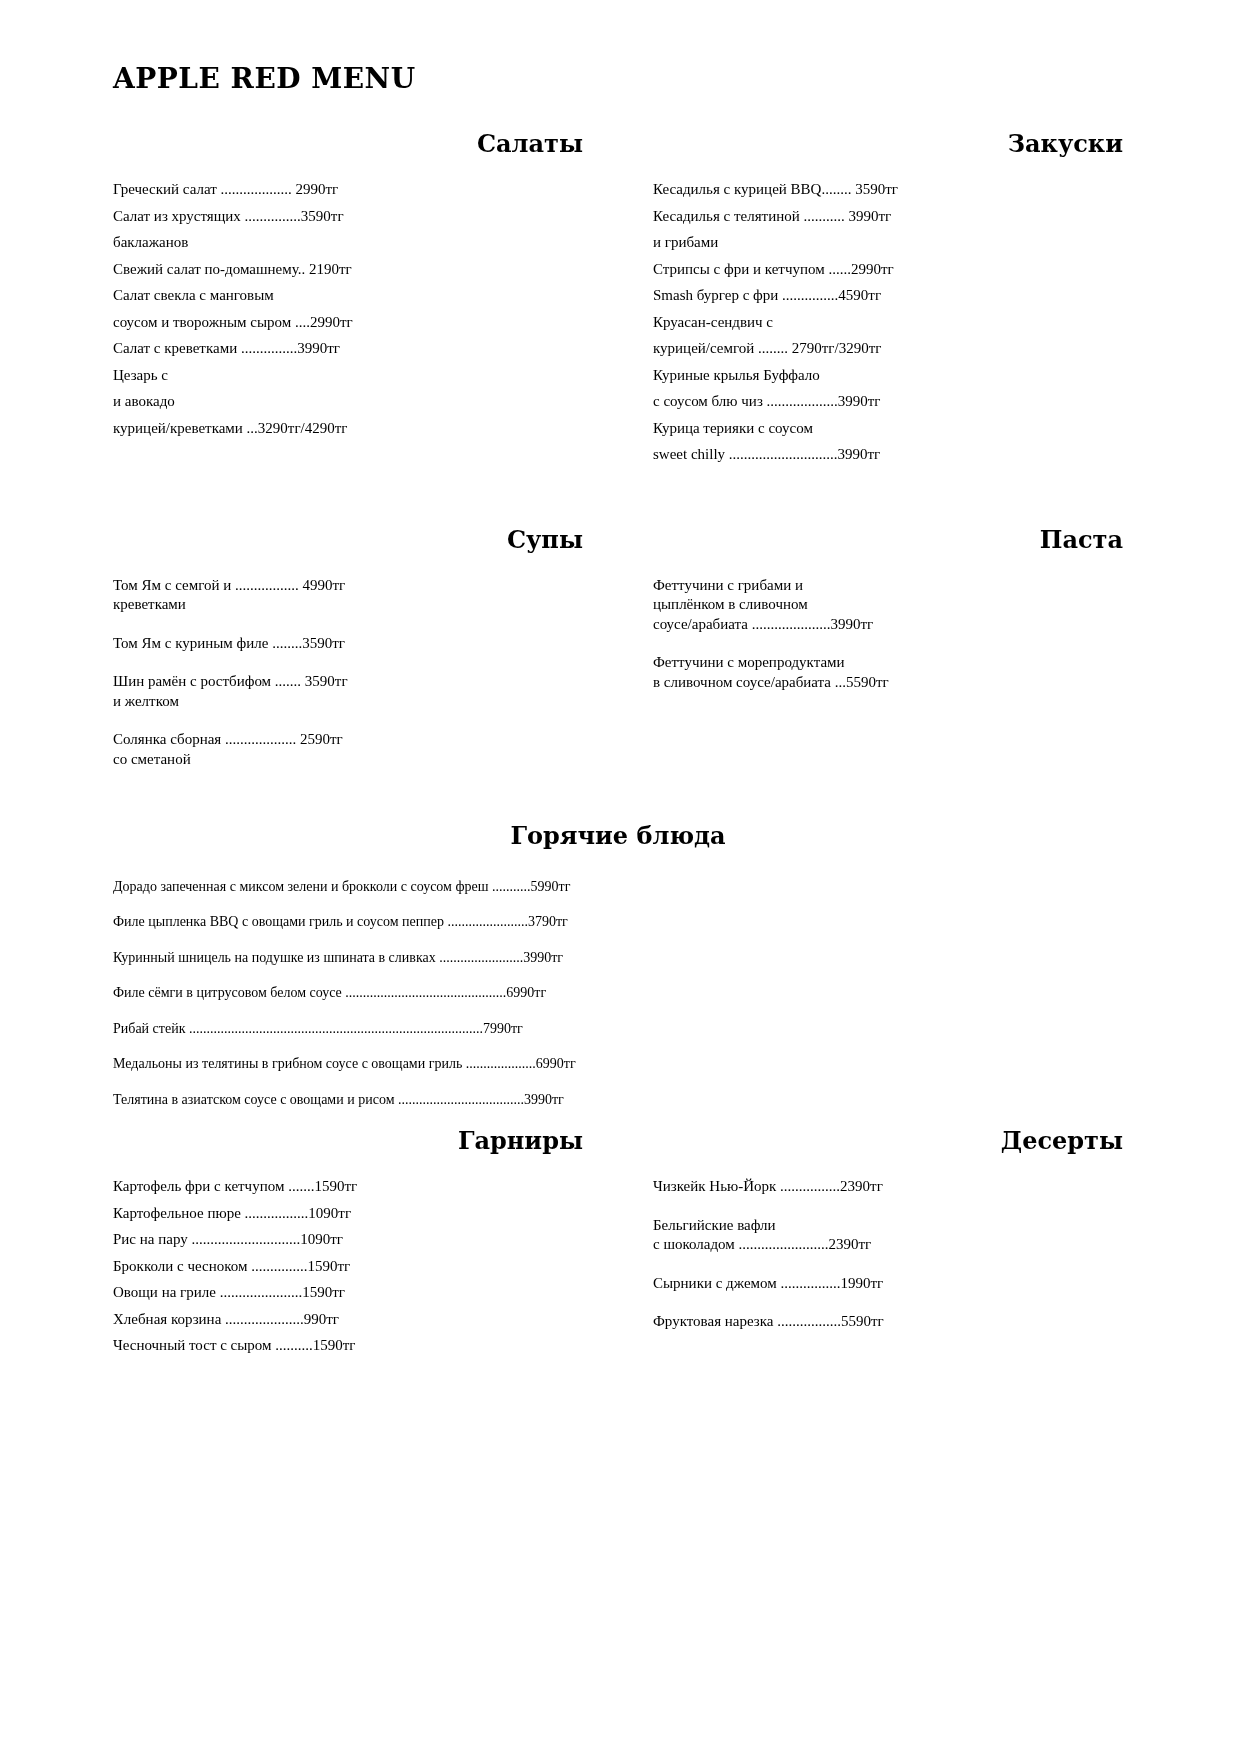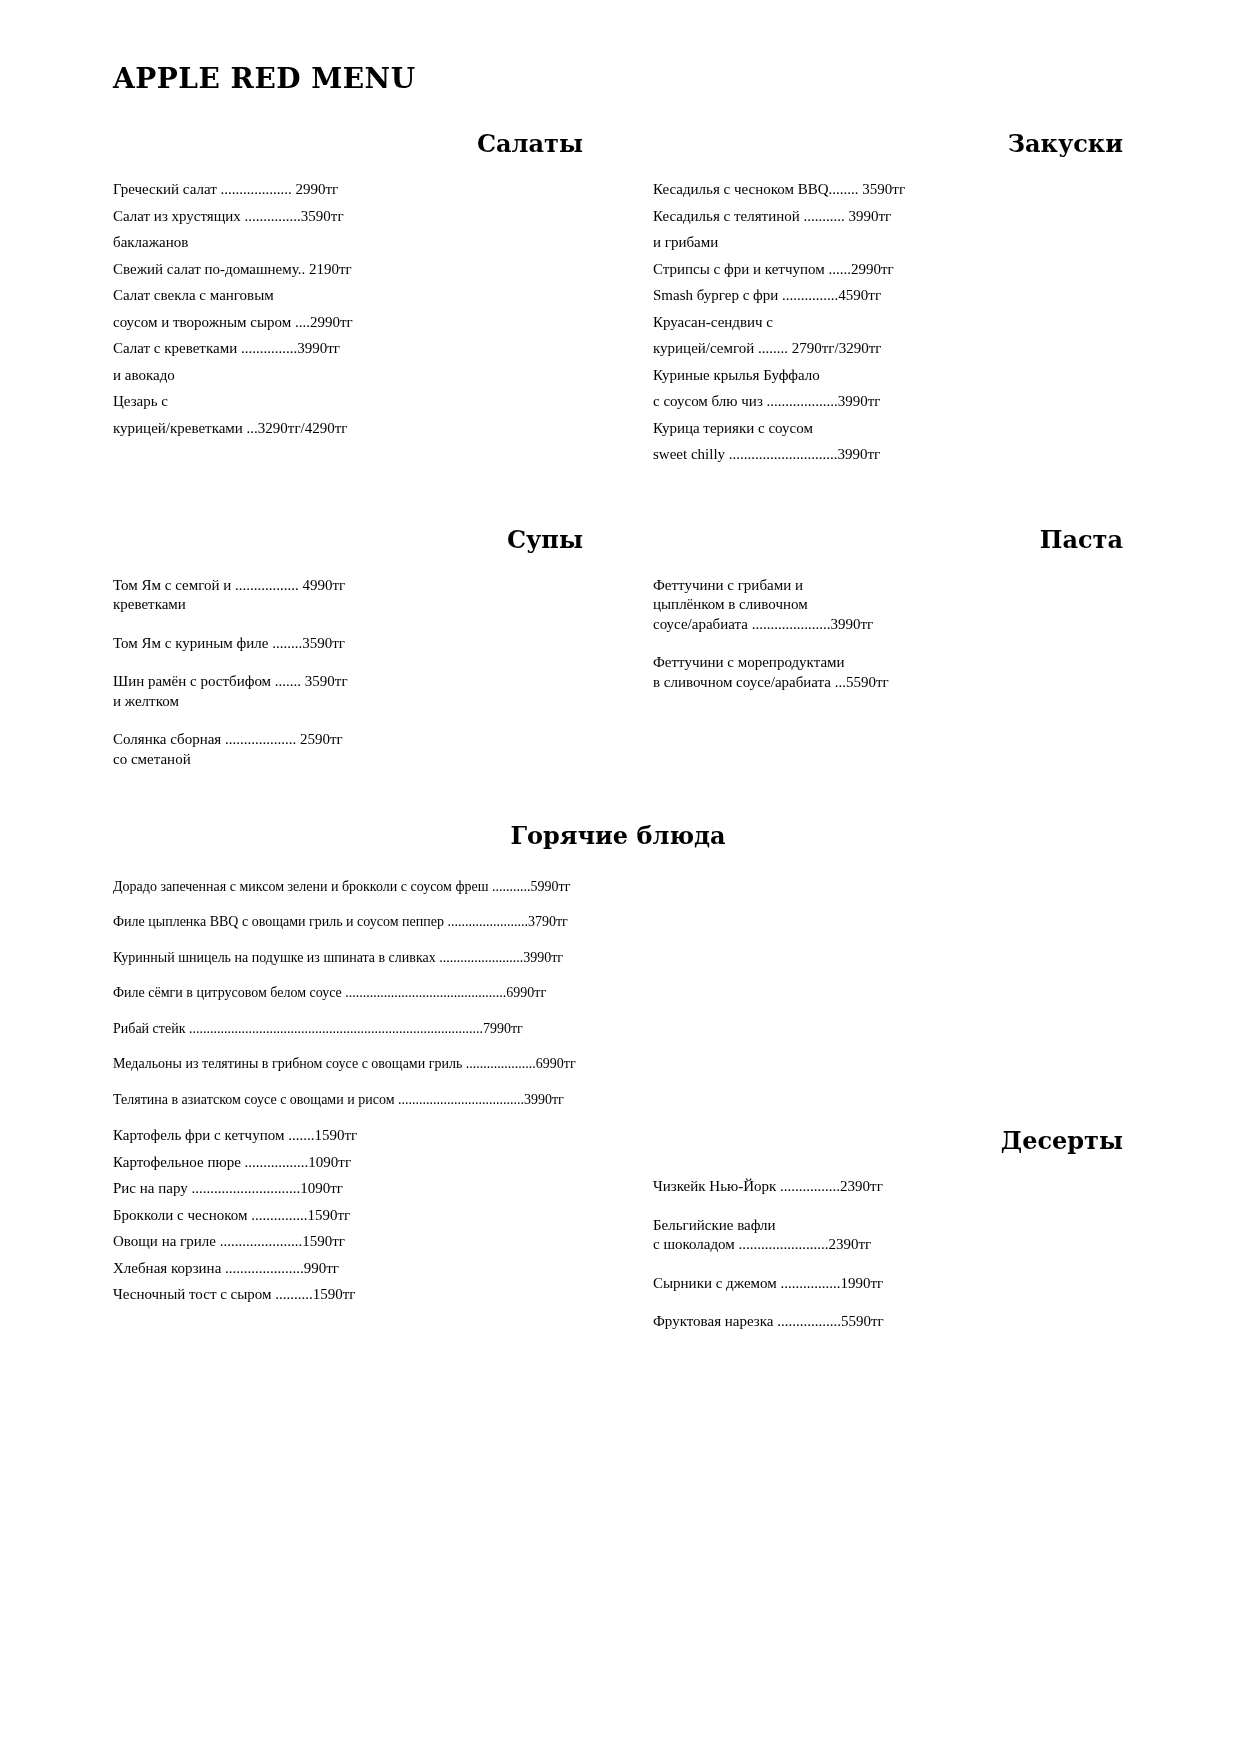--- a/index.html
+++ b/index.html
@@ -116,31 +116,31 @@
         <div class="block">
           <h2 class="section-head">Салаты</h2>
           <ul class="items">
               <li>Греческий салат ................... 2990тг</li>
               <li>Салат из хрустящих ...............3590тг</li>
               <li>баклажанов</li>
               <li>Свежий салат по-домашнему.. 2190тг</li>
               <li>Салат свекла с манговым</li>
               <li>соусом и творожным сыром ....2990тг</li>
               <li>Салат с креветками ...............3990тг</li>
+              <li>Цезарь с</li>
               <li>и авокадо</li>
-              <li>Цезарь с</li>
               <li>курицей/креветками ...3290тг/4290тг</li>
             </ul>
         </div>
       </div>
       <div class="col-right">
         <div class="block">
           <h2 class="section-head">Закуски</h2>
           <ul class="items">
-              <li>Кесадилья с чесноком BBQ........ 3590тг</li>
+              <li>Кесадилья с курицей BBQ........ 3590тг</li>
               <li>Кесадилья с телятиной ........... 3990тг</li>
               <li>и грибами</li>
               <li>Стрипсы с фри и кетчупом ......2990тг</li>
               <li>Smash бургер с фри  ...............4590тг</li>
               <li>Круасан-сендвич с</li>
               <li>курицей/семгой ........ 2790тг/3290тг</li>
               <li>Куриные крылья Буффало</li>
               <li>с соусом блю чиз ...................3990тг</li>
               <li>Курица терияки с соусом</li>
               <li>sweet chilly .............................3990тг</li>
@@ -181,20 +181,21 @@
           <li>Филе сёмги в цитрусовом белом соусе ..............................................6990тг</li>
           <li>Рибай стейк ....................................................................................7990тг</li>
           <li>Медальоны из телятины в грибном соусе с овощами гриль ....................6990тг</li>
           <li>Телятина в азиатском соусе с овощами и рисом ....................................3990тг</li>
         </ul>
     </div>
 
     <div class="two-col bottom-cols">
       <div class="col-left">
         <div class="block">
+          <h2 class="section-head">Гарниры</h2>
           <ul class="items">
               <li>Картофель фри с кетчупом .......1590тг</li>
               <li>Картофельное пюре .................1090тг</li>
               <li>Рис на пару .............................1090тг</li>
               <li>Брокколи с чесноком ...............1590тг</li>
               <li>Овощи на гриле ......................1590тг</li>
               <li>Хлебная корзина .....................990тг</li>
               <li>Чесночный тост с сыром ..........1590тг</li>
             </ul>
         </div>

